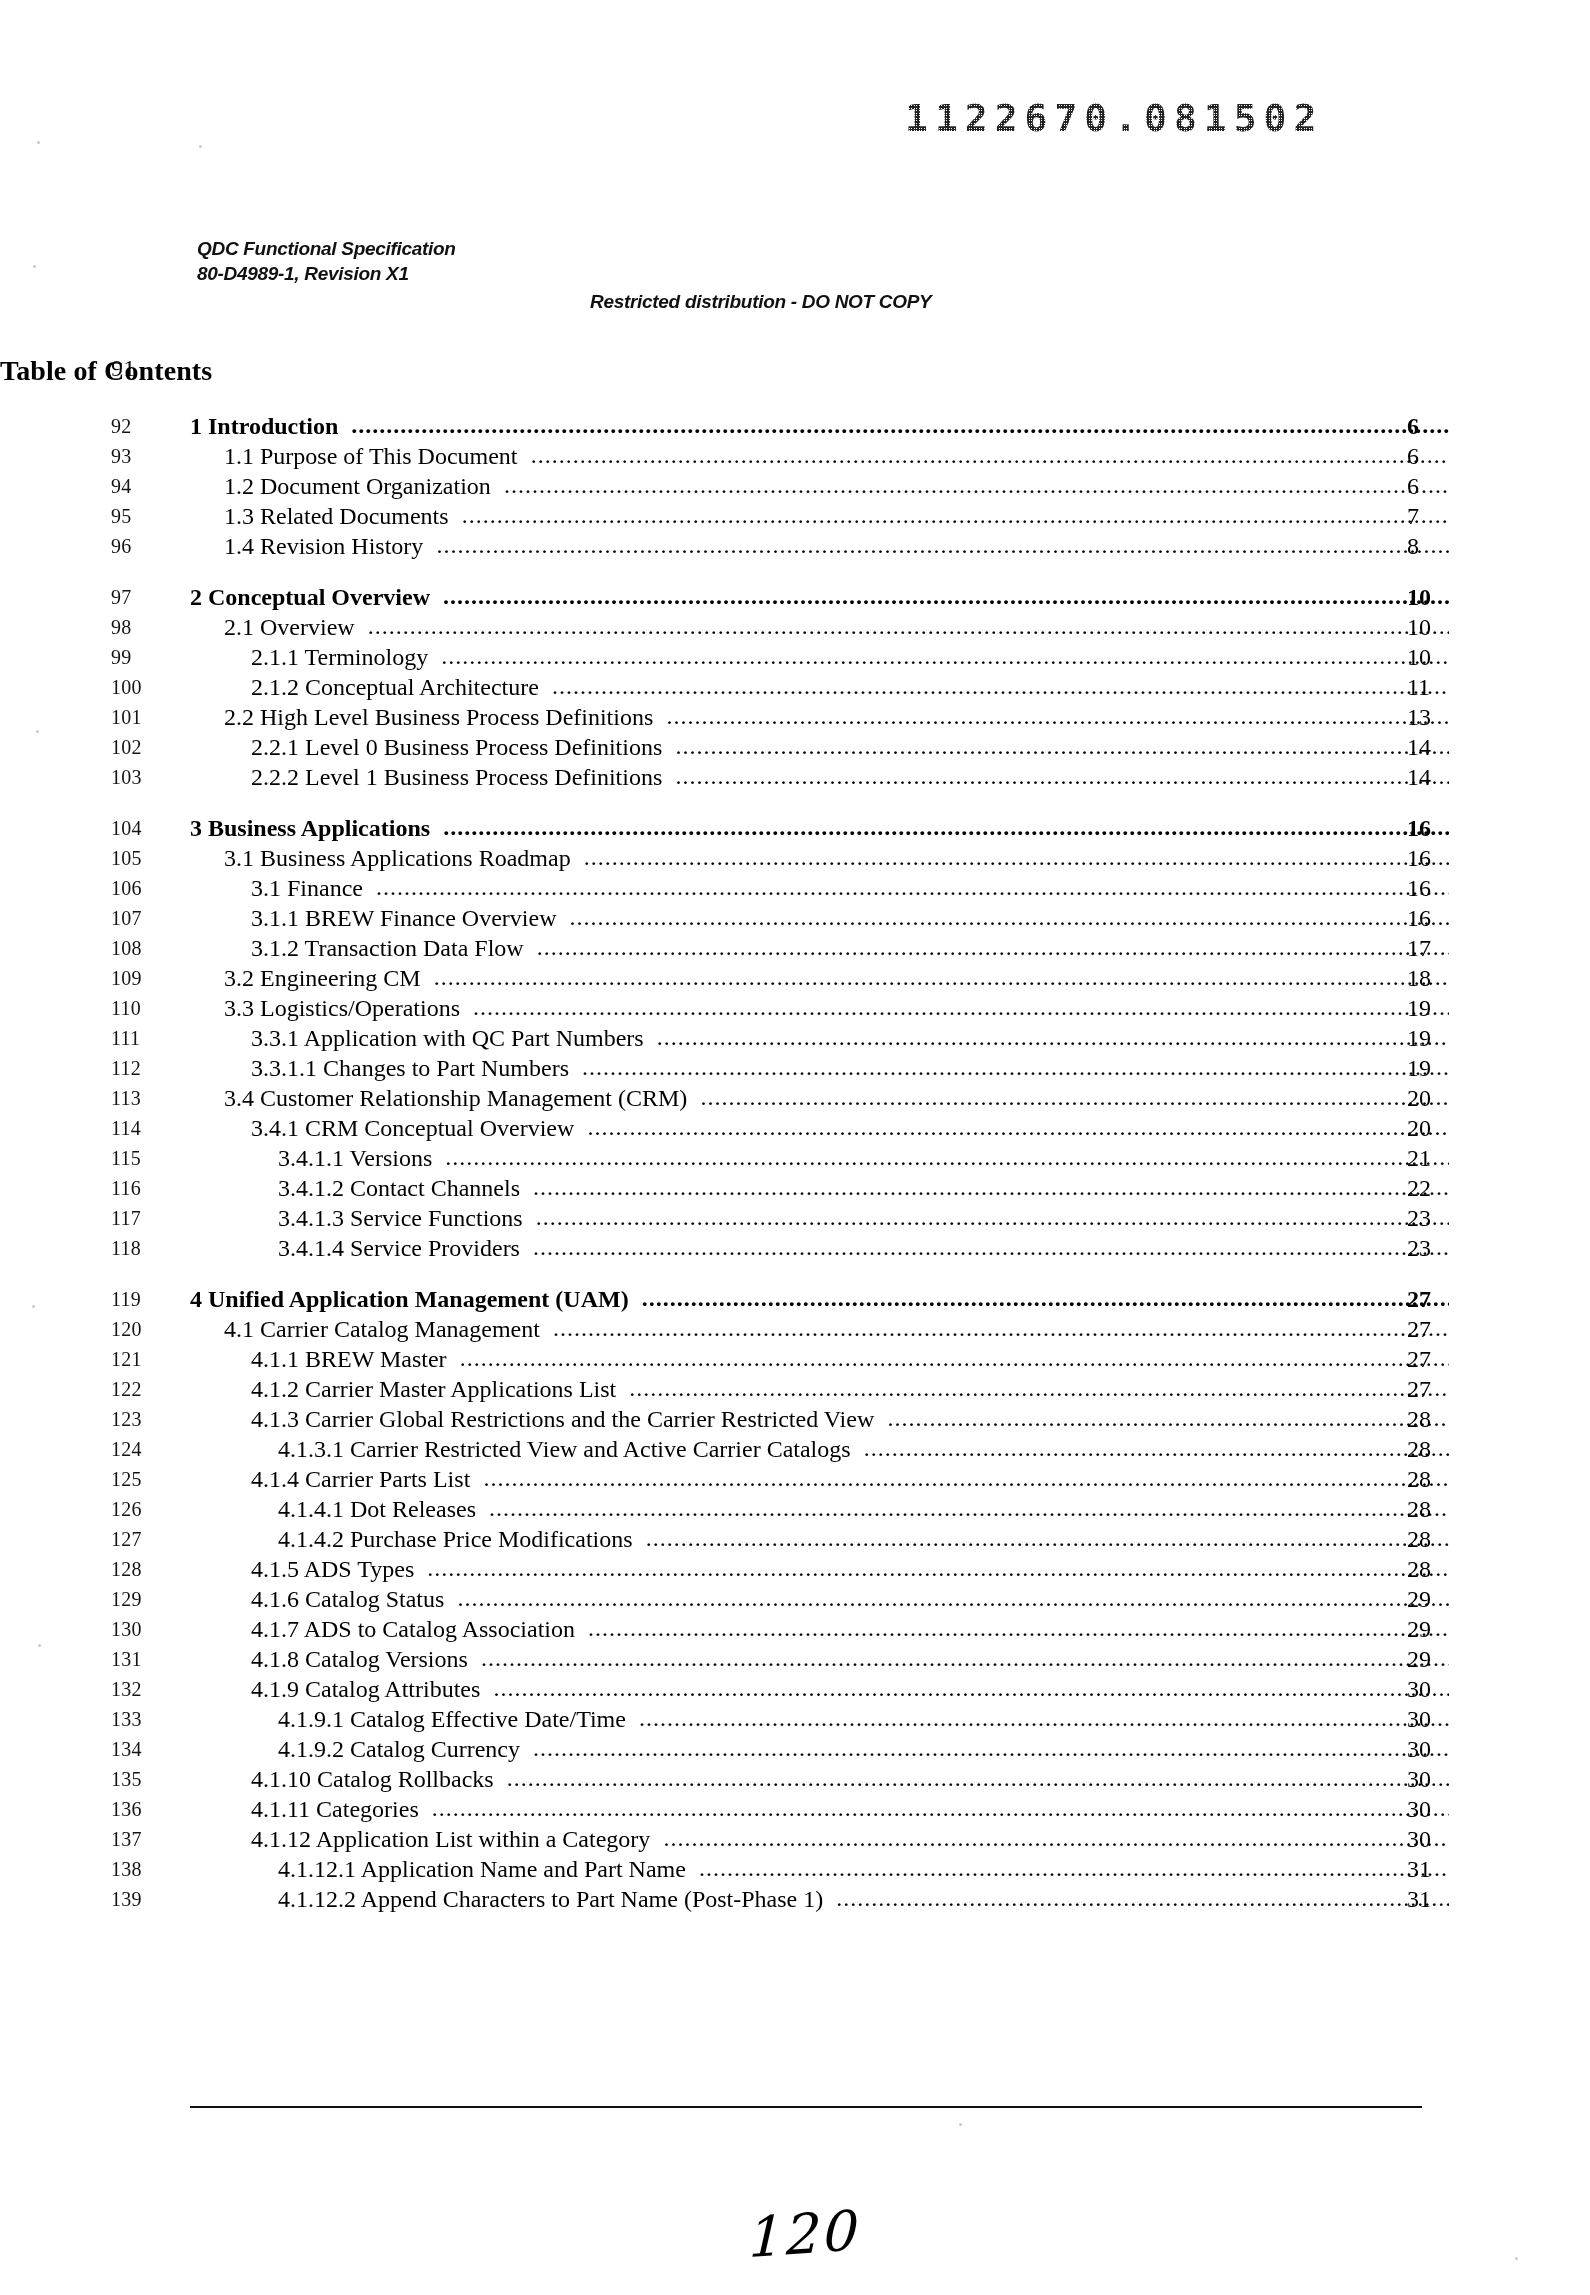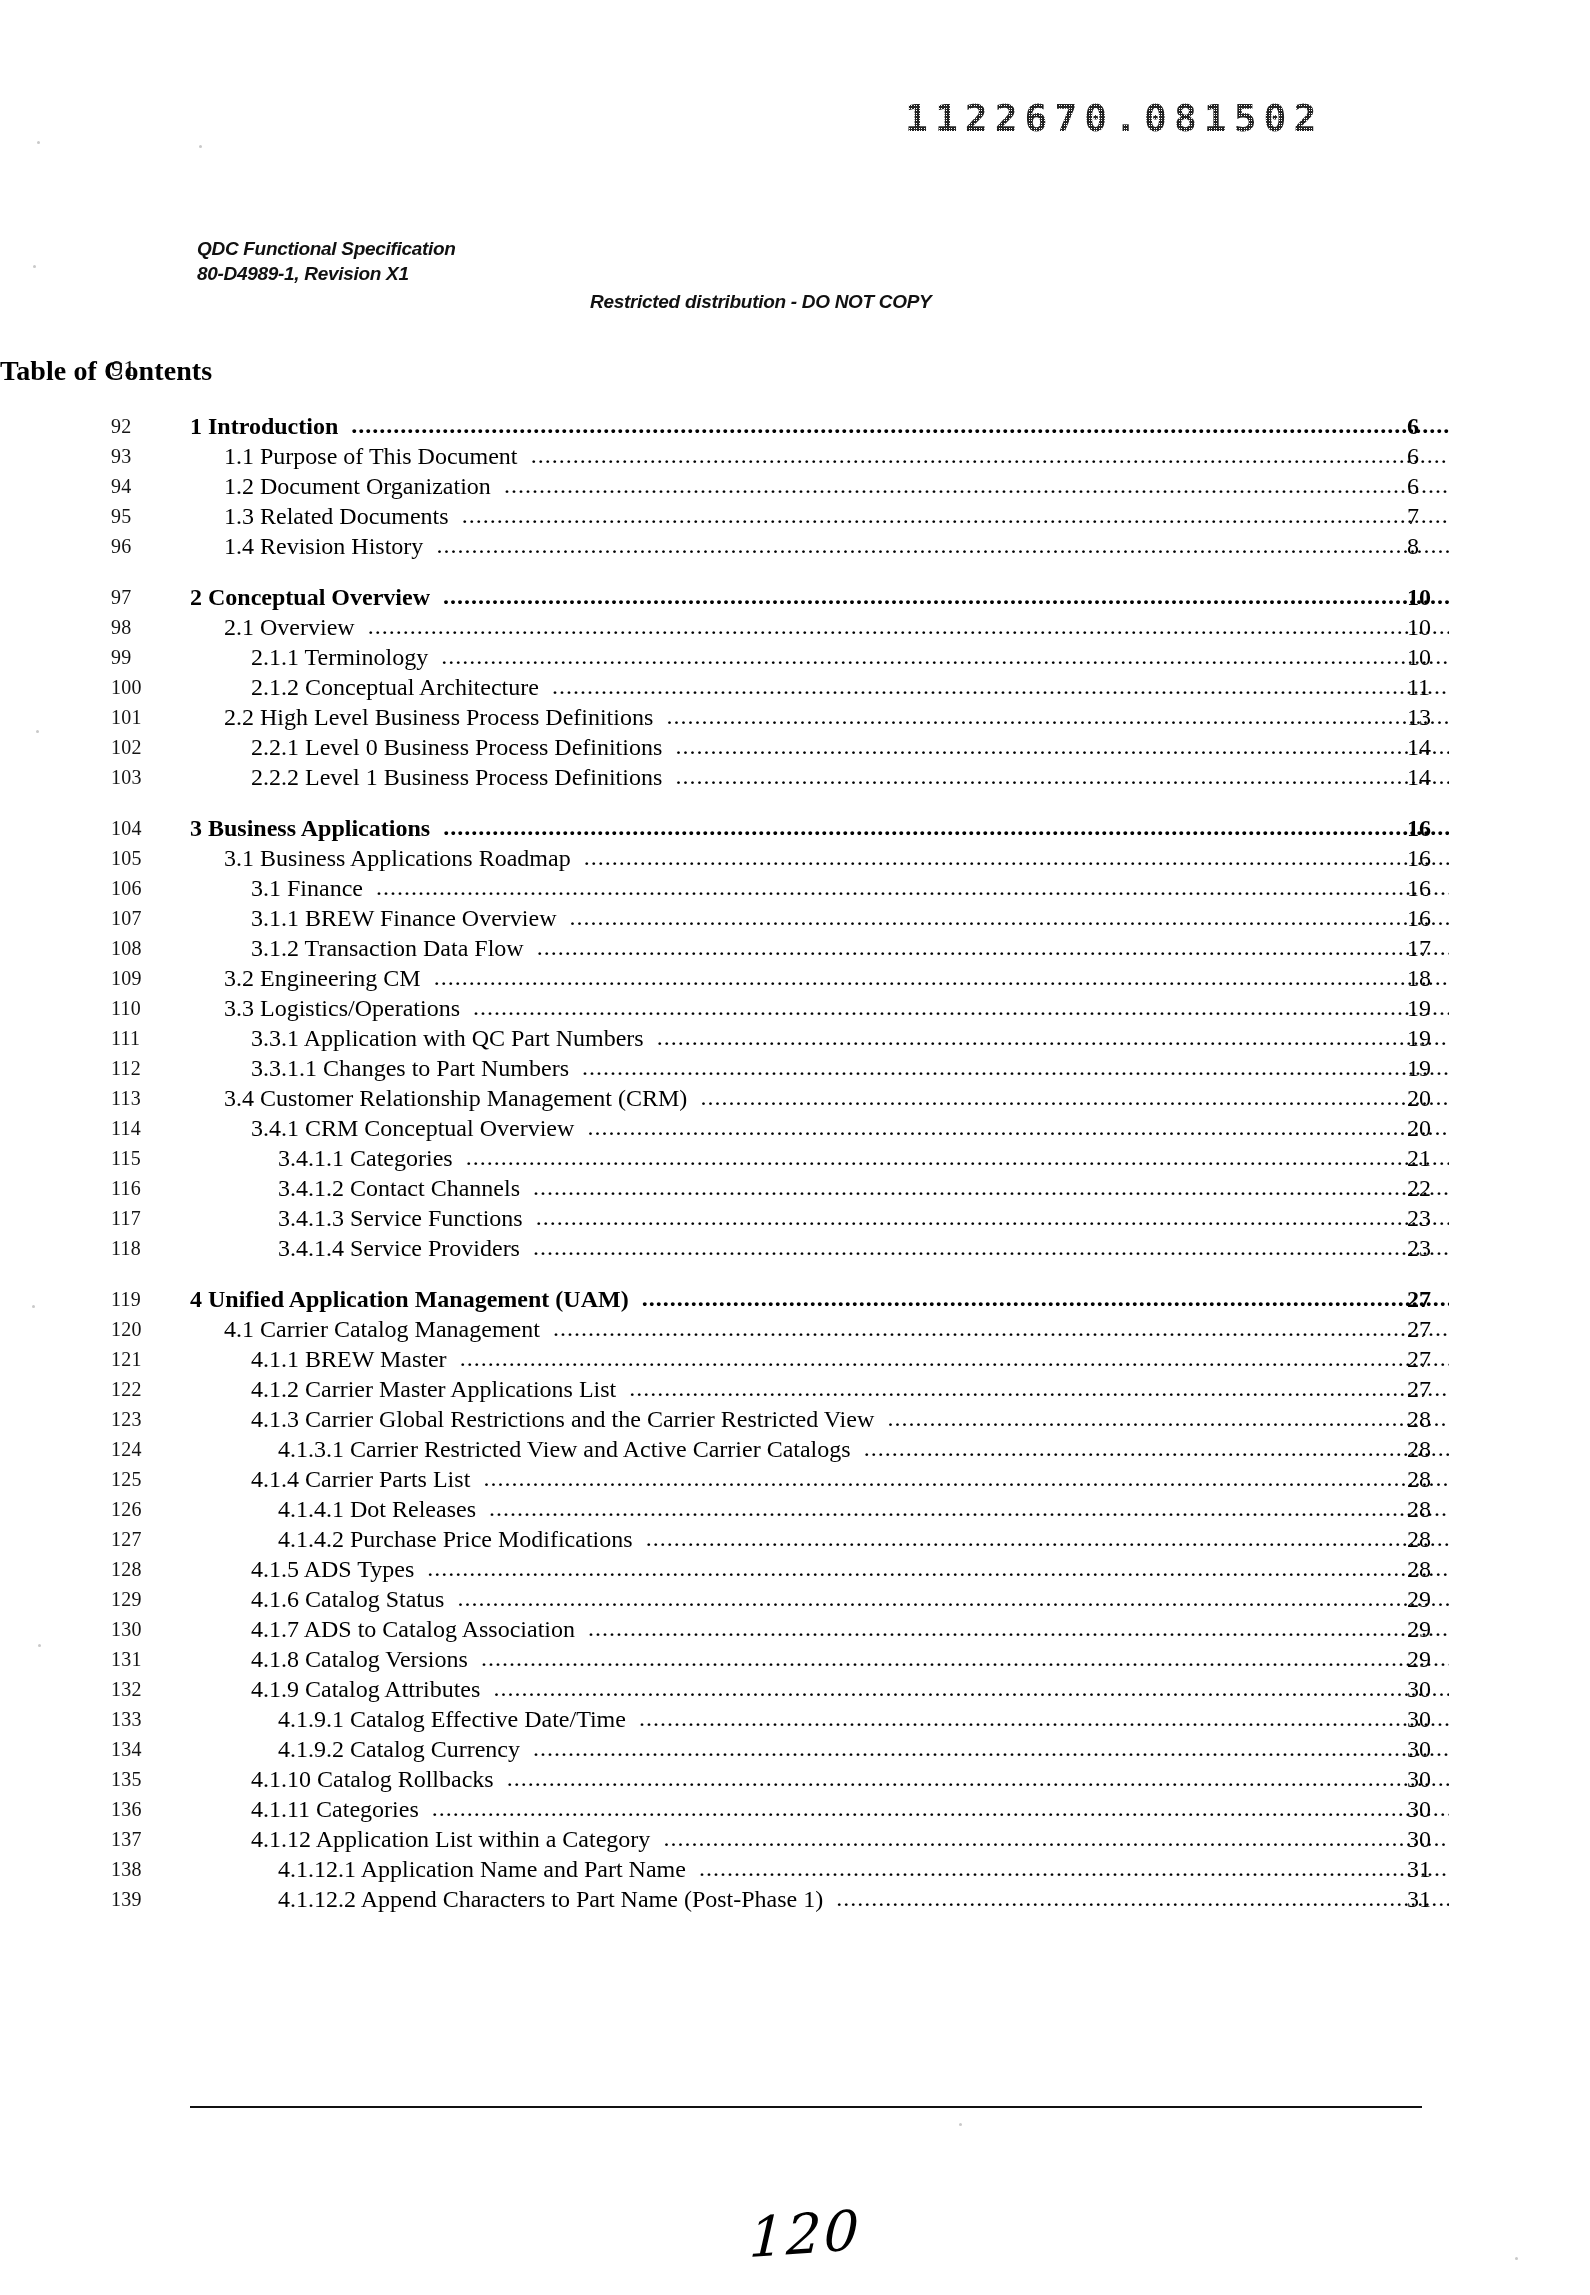--- a/index.html
+++ b/index.html
@@ -402,21 +402,21 @@
         <span class="lineno">114</span>
         <span class="entry">
           <span class="label">3.4.1 CRM Conceptual Overview</span>
           <span class="leader">...........................................................................................................................................................................................................................</span>
         </span>
         <span class="pageno">20</span>
       </div>
       <div class="toc-row lvl3">
         <span class="lineno">115</span>
         <span class="entry">
-          <span class="label">3.4.1.1 Categories</span>
+          <span class="label">3.4.1.1 Versions</span>
           <span class="leader">...........................................................................................................................................................................................................................</span>
         </span>
         <span class="pageno">21</span>
       </div>
       <div class="toc-row lvl3">
         <span class="lineno">116</span>
         <span class="entry">
           <span class="label">3.4.1.2 Contact Channels</span>
           <span class="leader">...........................................................................................................................................................................................................................</span>
         </span>

